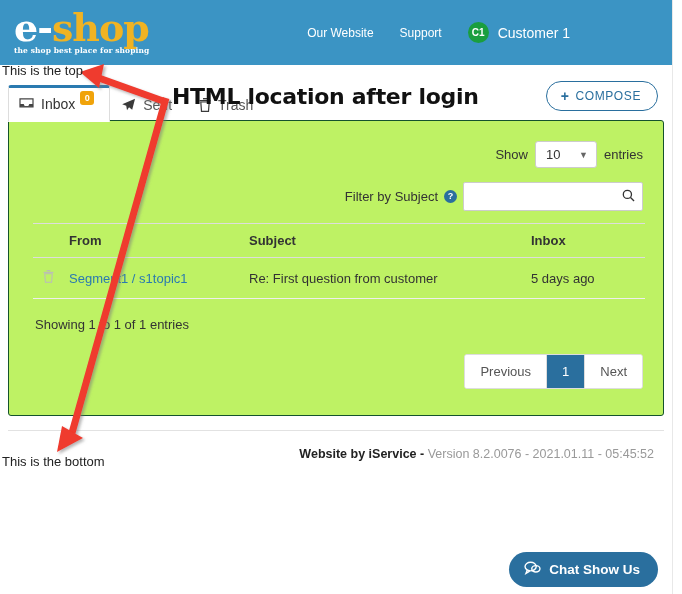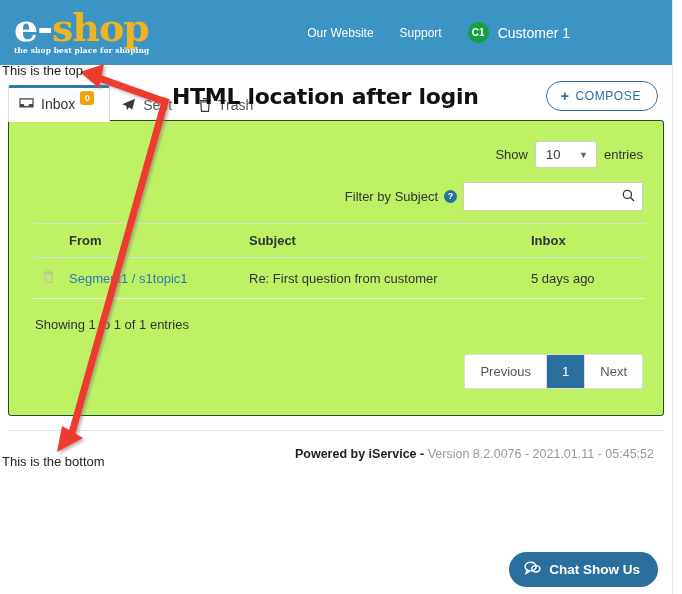--- a/index.html
+++ b/index.html
@@ -529,21 +529,21 @@
           <div class="pager-btn">Previous</div>
           <div class="pager-btn active">1</div>
           <div class="pager-btn">Next</div>
         </div>
       </div>
     </div>
 
     <div class="footer-divider"></div>
 
     <div class="footer">
-      <b>Powered by iService -</b><span> Version 8.2.0076 - 2021.01.11 - 05:45:52</span>
+      <b>Website by iService -</b><span> Version 8.2.0076 - 2021.01.11 - 05:45:52</span>
     </div>
   </div>
 
   <div class="chat-btn">
     <span>
       <svg width="17" height="14" viewBox="0 0 18 15" fill="none" stroke="#fff" stroke-width="1.5">
         <ellipse cx="7" cy="6" rx="6" ry="4.6"></ellipse>
         <path d="M3.4 9.6 2 13.3l4-2.4"></path>
         <ellipse cx="12.6" cy="8.4" rx="4.4" ry="3.4"></ellipse>
       </svg>

